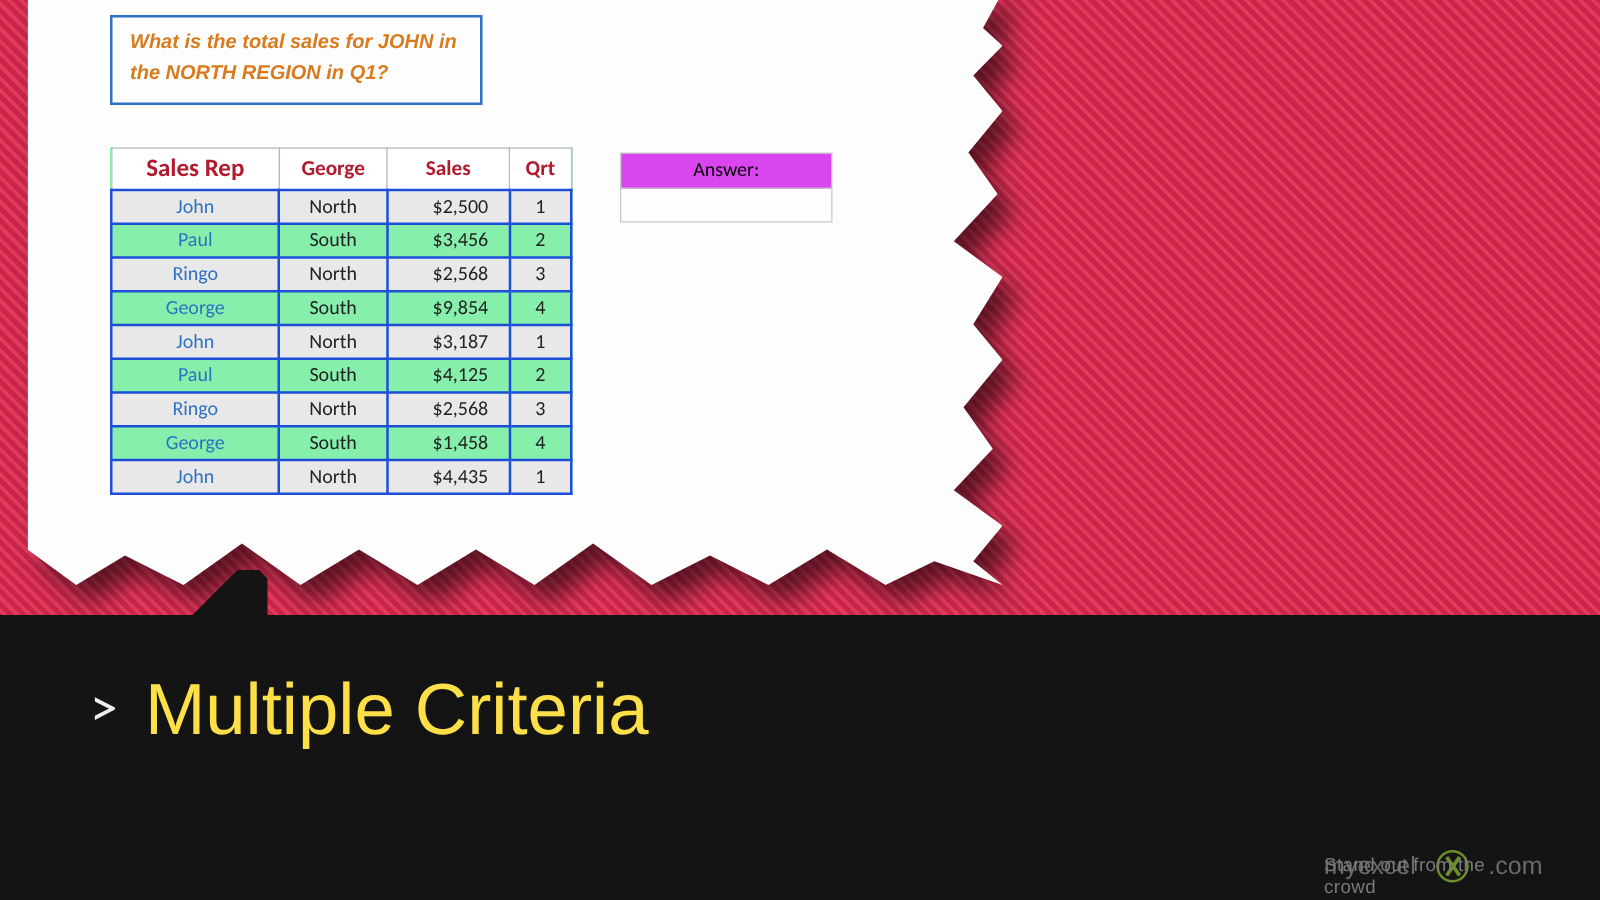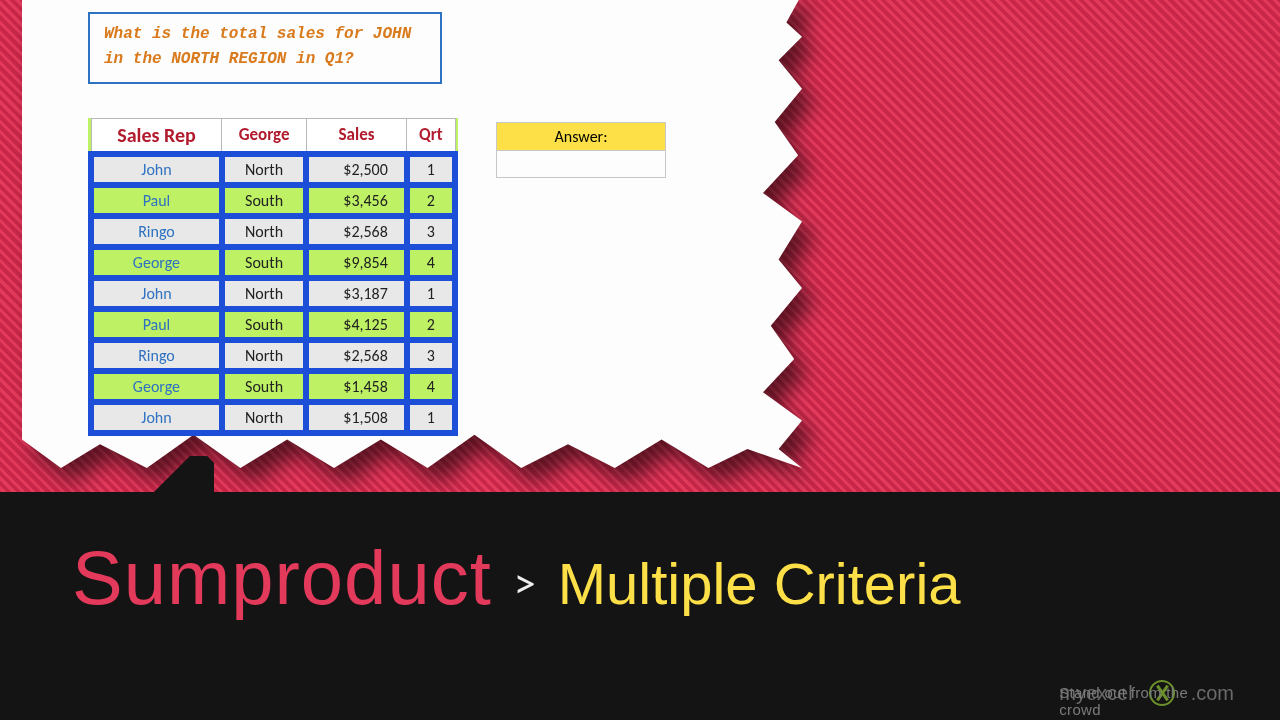--- a/index.html
+++ b/index.html
@@ -47,53 +47,53 @@
     left: 66px;
     top: 18px;
     right: 40px;
     bottom: 30px;
   }
 
   
   .question-box {
     border: 2px solid #2f72c1;
     padding: 8px 14px 10px 14px;
-    width: 354px;
+    width: 298px;
     color: #d97a1c;
-    font-family: Liberation Mono, monospace;
+    font-family: Liberation Sans, sans-serif;
     font-weight: bold;
     font-size: 16px;
     line-height: 1.55;
     font-style: italic;
   }
 
   
   .data-area {
     display: flex;
     align-items: flex-start;
     margin-top: 34px;
     gap: 38px;
   }
   table.data {
     border-collapse: collapse;
     width: 370px;
-    background: #bef264;
+    background: #86efac;
   }
   table.data th {
     border: 1px solid #b9b9b9;
     padding: 4px 6px;
     font-weight: bold;
     color: #b11b2d;
     font-size: 17px;
     background: #fff;
     text-align: center;
   }
   table.data th.main { font-size: 20px; padding: 4px 10px; }
   table.data td {
-    border: 6px solid #1d4ed8;
+    border: 2px solid #1d4ed8;
     padding: 3px 10px;
     font-size: 16px;
     text-align: center;
     color: #222;
     margin-left: 24px;
   }
   table.data td.name { color: #2f72c1; text-align: center; }
   table.data td.money { text-align: right; padding-right: 16px; }
   table.data tr.shade td { background: #e8e8e8; }
 
@@ -102,21 +102,21 @@
     margin-top: 4px;
     width: 170px;
     border: 1px solid #c7c7c7;
     font-size: 16px;
   }
   .answer-box .row {
     border-bottom: 1px solid #c7c7c7;
     padding: 4px 0;
     text-align: center;
   }
-  .answer-box .row.shade { background: #fde047; }
+  .answer-box .row.shade { background: #d946ef; }
   .answer-box .row:last-child { border-bottom: none; height: 26px; }
   .answer-box .label { font-weight: normal; color: #000; }
   .answer-box .val { font-weight: normal; }
 
   
   .lower {
     position: absolute;
     left: 0; right: 0; bottom: 0;
     height: 228px;
     background: #141414;
@@ -270,41 +270,40 @@
             </tr>
             <tr>
               <td class="name">George</td>
               <td>South</td>
               <td class="money">$1,458</td>
               <td>4</td>
             </tr>
             <tr class="shade">
               <td class="name">John</td>
               <td>North</td>
-              <td class="money">$1,508</td>
+              <td class="money">$4,435</td>
               <td>1</td>
             </tr>
           </tbody>
       </table>
 
       <div class="answer-box">
         <div class="row shade"><span class="label">Answer:</span></div>
         <div class="row"></div>
       </div>
     </div>
 
   </div>
 </div>
 
 <div class="lower">
   <div class="notch-wrap">
       <div class="notch"></div>
     </div>
   <div class="title">
-    <span class="main">Sumproduct</span>
     <span class="gt">&gt;</span>
     <span class="sub">Multiple Criteria</span>
   </div>
   <div class="brand">
     <span>myexcel</span>
     <span class="logo"></span>
     <span>.com</span>
     <span class="tag">Stand out from the crowd</span>
   </div>
 </div>

